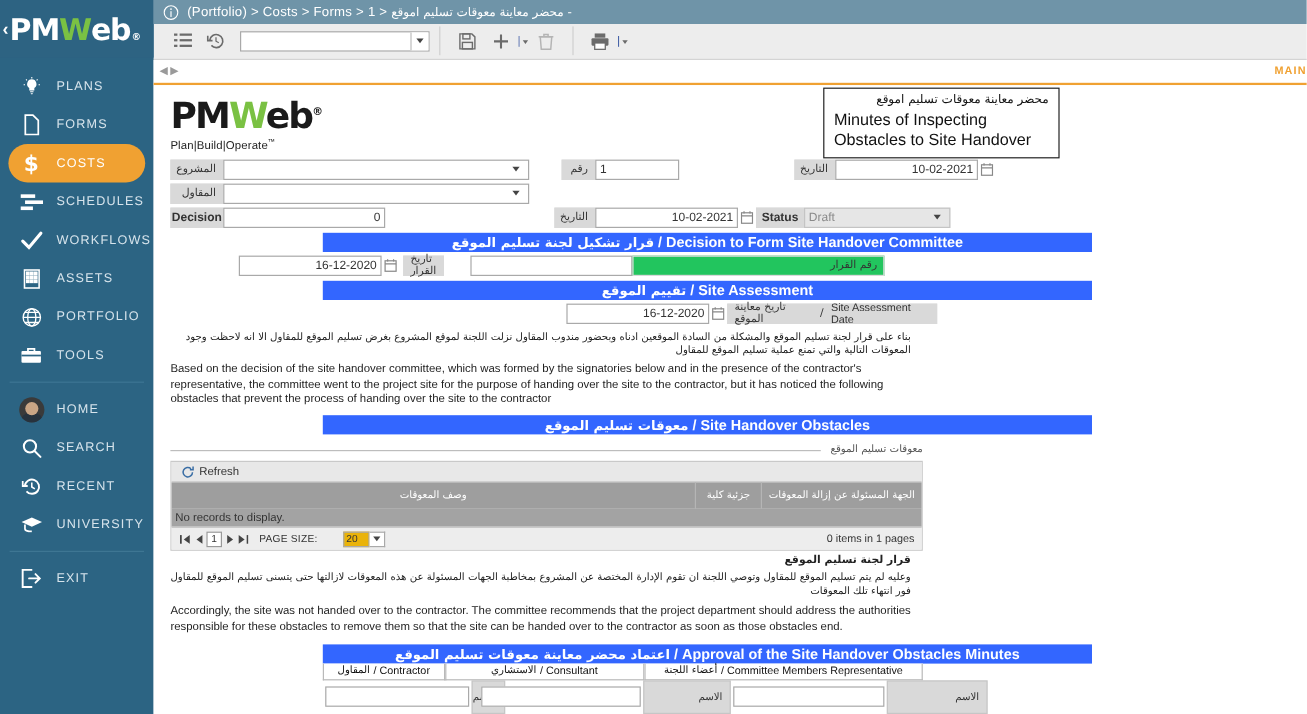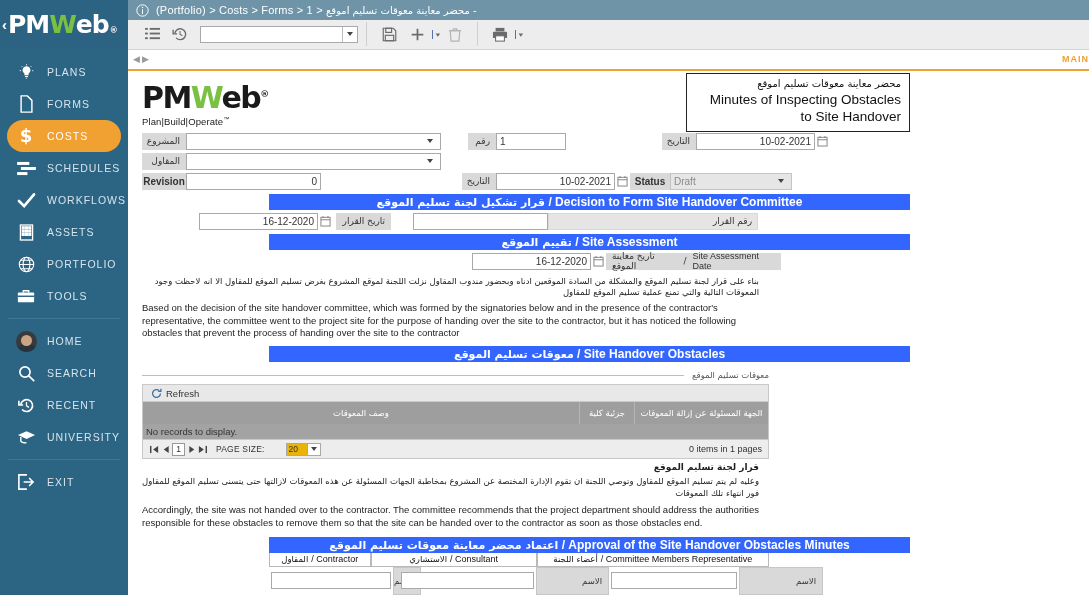--- a/index.html
+++ b/index.html
@@ -122,22 +122,22 @@
   .logo-main {
     font-family:"DejaVu Sans", sans-serif; font-weight: bold; font-size: 30px;
     color:#1a1a1a; letter-spacing: -1.5px; line-height: 1;
   }
   .logo-main .g { color:#7ac143; }
   .logo-main .reg { font-size: 9px; vertical-align: super; }
   .logo-sub { font-size: 9.5px; color:#222; margin-top: 3px; letter-spacing:.1px; }
 
   #titlebox {
     position: absolute; left: 558px; top: 2px;
-    width: 224px; min-height: 58px; border: 1px solid #222;
-    padding: 4px 8px 6px 8px; text-align: right;
+    width: 197px; min-height: 58px; border: 1px solid #222;
+    padding: 4px 8px 6px 8px; 
   }
   .title-ar { font-family:"DejaVu Sans", sans-serif; font-size: 10px; color:#111; direction: rtl; }
   .title-en { font-size: 13.5px; color:#111; line-height: 1.25; margin-top: 3px; }
 
   
   .fields { padding: 0 0 0 14px; position: relative; }
   .frow { display:flex; align-items:center; margin-bottom: 3px; }
   .lbl {
     background:#d9d9d9; color:#333; font-size:9px; height:17px;
     display:flex; align-items:center; justify-content:flex-end;
@@ -534,21 +534,21 @@
             <div class="lbl" style="width:44px">المقاول</div>
             <div class="inp" style="width:255px">
               <span style="flex:1"></span>
               <span class="sel-caret">
                   <span class="caret-glyph"></span>
                 </span>
             </div>
           </div>
 
           <div class="frow">
-            <div class="lbl en" style="width:44px">Revision</div>
+            <div class="lbl en" style="width:44px">Decision</div>
             <div class="inp right" style="width:135px">0</div>
             <div class="lbl" style="width:34px;margin-left:141px">التاريخ</div>
             <div class="inp right" style="width:119px">10-02-2021</div>
             <span class="cal">
               <svg width="11" height="12" viewBox="0 0 12 13" fill="none" stroke="#888" stroke-width="1.1">
                   <rect x="1" y="2.5" width="10" height="9.5"></rect>
                   <path d="M1 5.2h10M3.3 1v2.2M8.7 1v2.2"></path>
                 </svg>
             </span>
             <div class="lbl en" style="width:40px;">Status</div>
@@ -569,23 +569,23 @@
 
         <div class="fields" style="padding-top:3px">
           <div class="frow">
             <div class="inp right" style="width:119px;margin-left:57px">16-12-2020</div>
             <span class="cal">
               <svg width="11" height="12" viewBox="0 0 12 13" fill="none" stroke="#888" stroke-width="1.1">
                   <rect x="1" y="2.5" width="10" height="9.5"></rect>
                   <path d="M1 5.2h10M3.3 1v2.2M8.7 1v2.2"></path>
                 </svg>
             </span>
-            <div class="lbl" style="width:55px;margin-left:3px">تاريخ القرار</div>
+            <div class="lbl" style="width:34px;margin-left:3px">تاريخ القرار</div>
             <div class="inp" style="width:135px;margin-left:22px"></div>
-            <div class="lbl" style="width:210px;background:#e5e5e5">رقم القرار</div>
+            <div class="lbl" style="width:210px;background:#22c55e">رقم القرار</div>
           </div>
         </div>
 
         <div class="sec" style="width:641px;margin-left:141px">
           <span class="ar">تقييم الموقع</span>
           <span> / </span>
           <span>Site Assessment</span>
         </div>
 
         <div class="fields" style="padding-top:3px">

